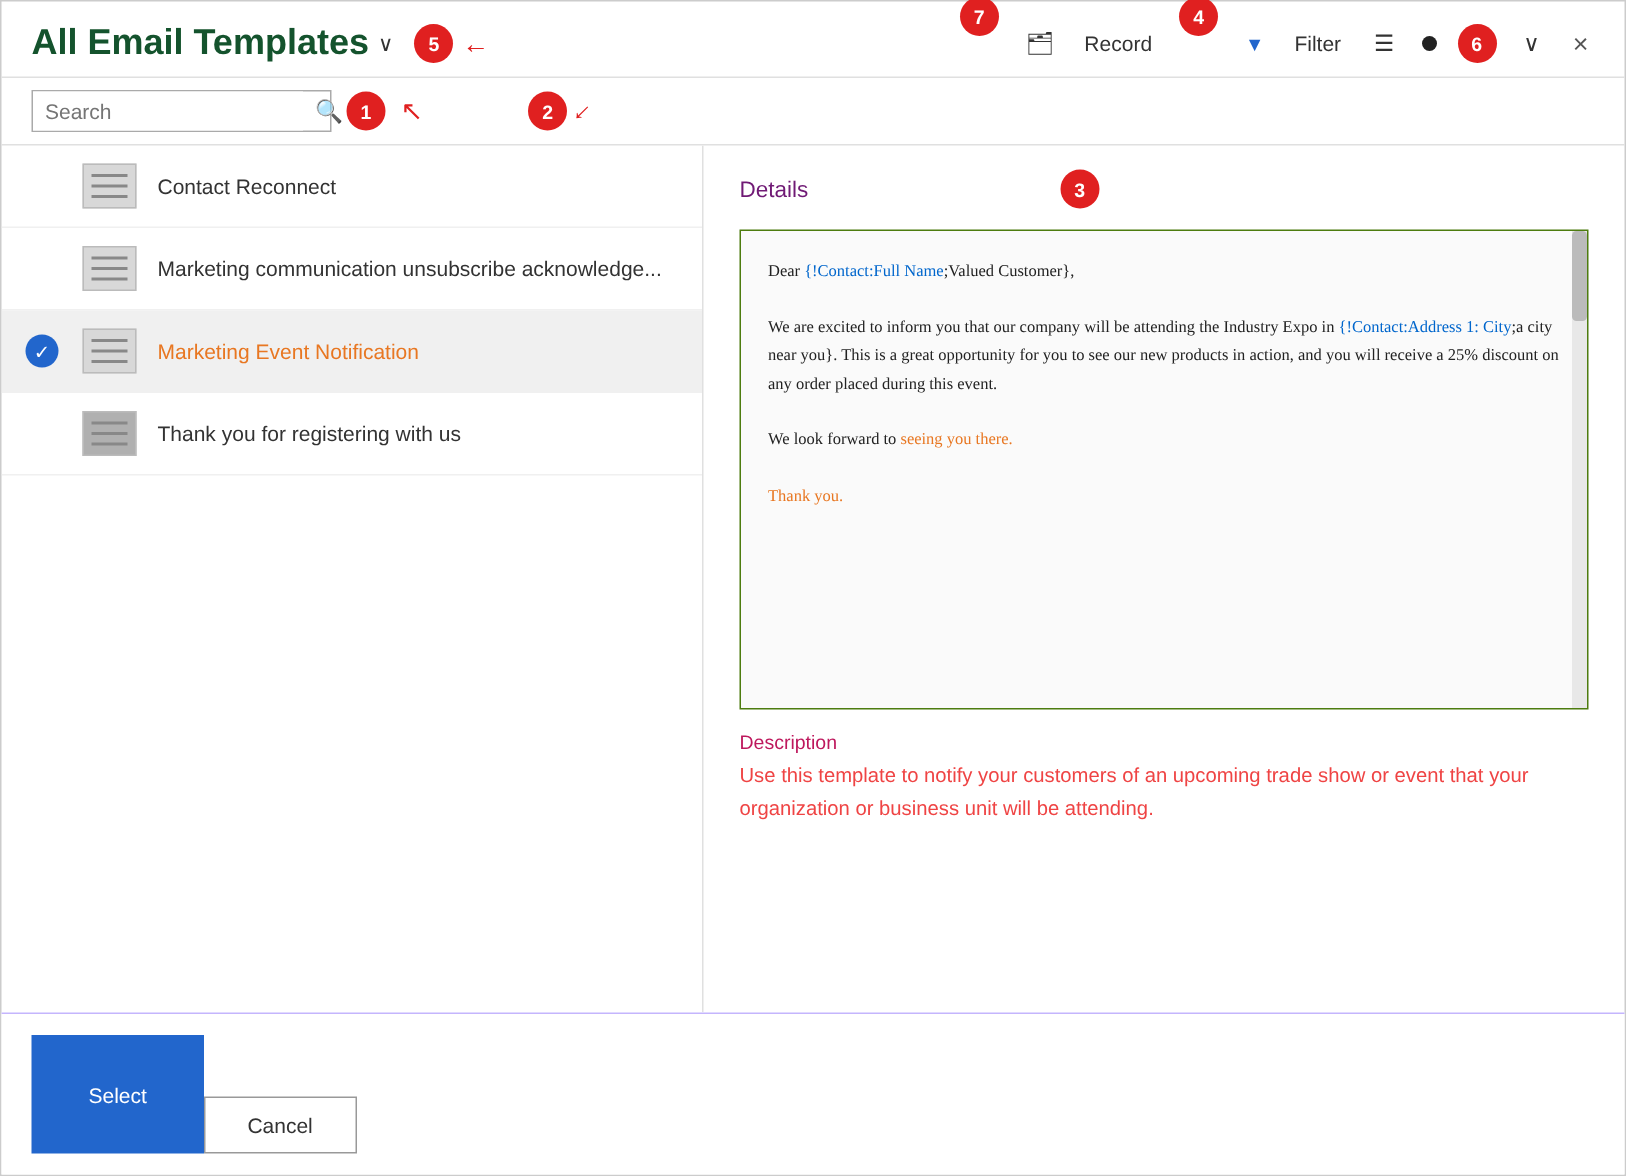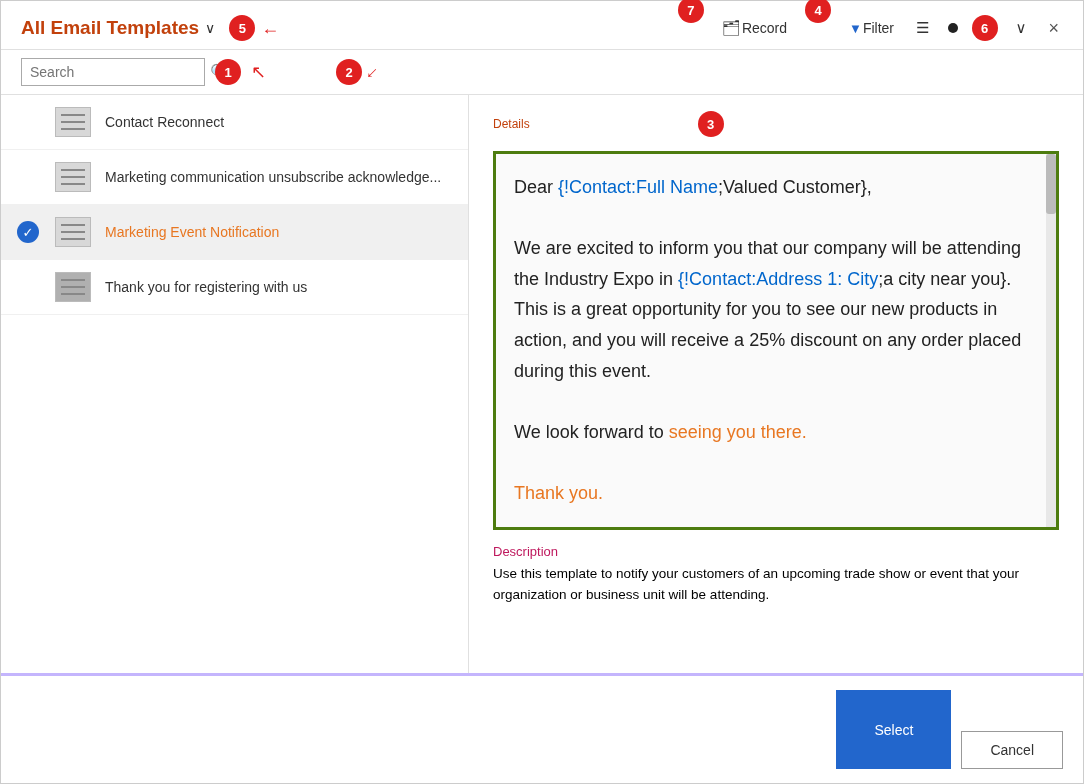--- a/index.html
+++ b/index.html
@@ -29,38 +29,38 @@
       justify-content: space-between;
       padding: 14px 20px 8px 20px;
       border-bottom: 1px solid #e0e0e0;
     }
     .dialog-title-area {
       display: flex;
       align-items: center;
       gap: 6px;
     }
     .dialog-title {
-      font-size: 19px;
+      font-size: 24px;
       font-weight: 600;
-      color: #c2410c;
+      color: #14532d;
     }
     .title-chevron {
       font-size: 14px;
       color: #333;
       cursor: pointer;
     }
     .toolbar-right {
       display: flex;
       align-items: center;
       gap: 14px;
     }
     .toolbar-btn {
       display: flex;
       align-items: center;
-      gap: 1px;
+      gap: 20px;
       color: #333;
       cursor: pointer;
       font-size: 14px;
       background: none;
       border: none;
       padding: 2px 4px;
     }
     .icon-record::before { content: '🗂'; font-size: 15px; }
     .icon-filter::before { content: '▼'; color: #2266cc; font-size: 13px; }
     .icon-menu::before { content: '☰'; font-size: 15px; }
@@ -85,21 +85,21 @@
       display: flex;
       align-items: center;
       padding: 8px 20px;
       border-bottom: 1px solid #e0e0e0;
       gap: 10px;
     }
     .search-input-wrap {
       display: flex;
       align-items: center;
       border: 1px solid #aaa;
-      width: 184px;
+      width: 200px;
       background: #fff;
     }
     .search-input {
       border: none;
       outline: none;
       padding: 5px 8px;
       font-size: 14px;
       width: 180px;
       color: #555;
     }
@@ -179,59 +179,59 @@
     
     .details-panel {
       flex: 1;
       padding: 16px 24px;
       overflow-y: auto;
       display: flex;
       flex-direction: column;
       gap: 14px;
     }
     .details-title {
-      font-size: 12px;
-      color: #c2410c;
+      font-size: 15px;
+      color: #701a75;
       font-weight: 500;
     }
     .email-preview {
-      border: 3px solid #4d7c0f;
+      border: 1px solid #4d7c0f;
       background: #fafafa;
       padding: 18px 18px;
       min-height: 320px;
-      font-size: 18px;
+      font-size: 11px;
       line-height: 1.7;
       color: #222;
       overflow-y: auto;
       position: relative;
+      font-family: Liberation Serif, serif;
     }
     .email-preview .scrollbar-track {
       position: absolute;
       right: 0; top: 0; bottom: 0;
       width: 10px;
       background: #e8e8e8;
     }
     .email-preview .scrollbar-thumb {
       width: 10px;
       height: 60px;
       background: #bbb;
       border-radius: 3px;
     }
     .field-name { color: #0066cc; }
     .highlight-orange { color: #e87722; }
     .desc-section { color: #555; }
     .desc-label { font-size: 13px; color: #be185d; margin-bottom: 4px; }
-    .desc-text { font-size: 13.5px; color: #000000; line-height: 1.6; }
+    .desc-text { font-size: 13.5px; color: #ef4444; line-height: 1.6; }
     
     .dialog-footer {
-      border-top: 3px solid #c4b5fd;
+      border-top: 1px solid #c4b5fd;
       padding: 14px 20px;
       display: flex;
-      justify-content: flex-end;
-      gap: 10px;
+      justify-content: flex-start;
       background: #fff;
     }
     .btn-select {
       background: #2266cc;
       color: white;
       border: none;
       padding: 10px 38px;
       font-size: 14px;
       cursor: pointer;
       font-weight: 500;

